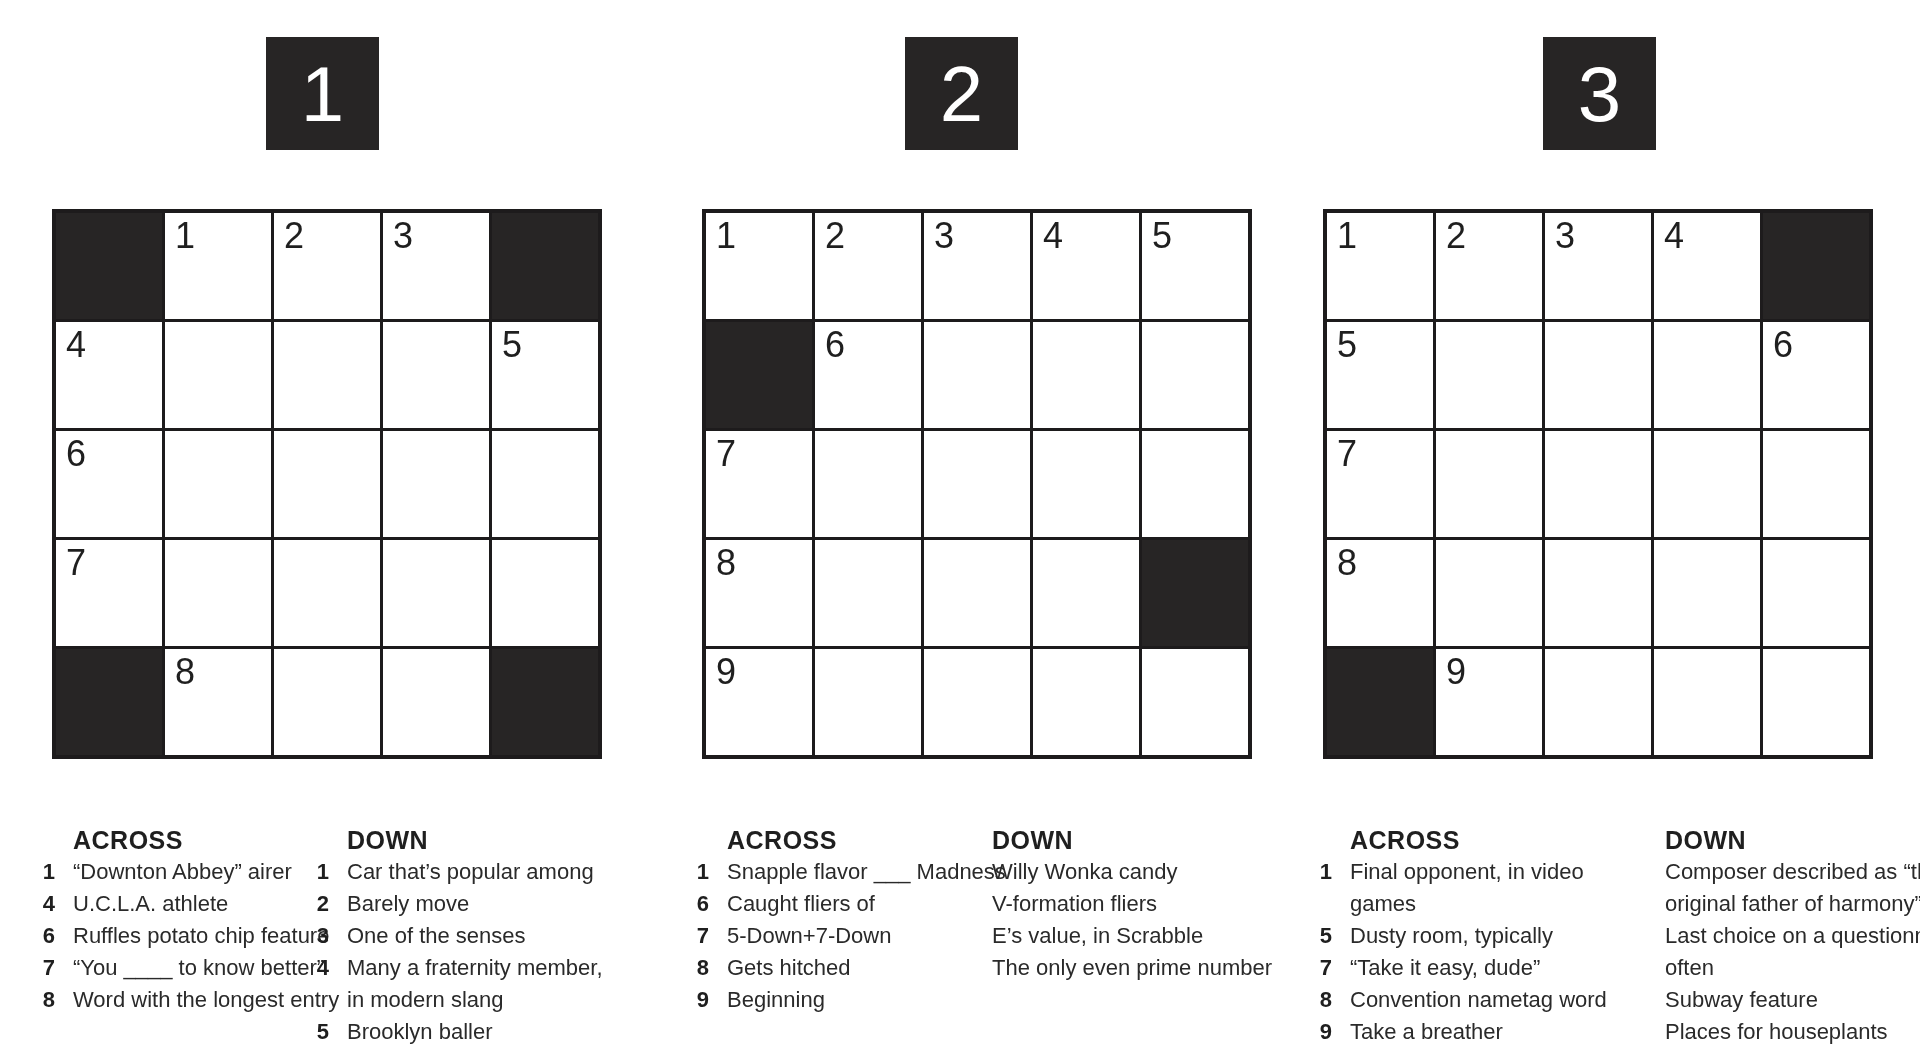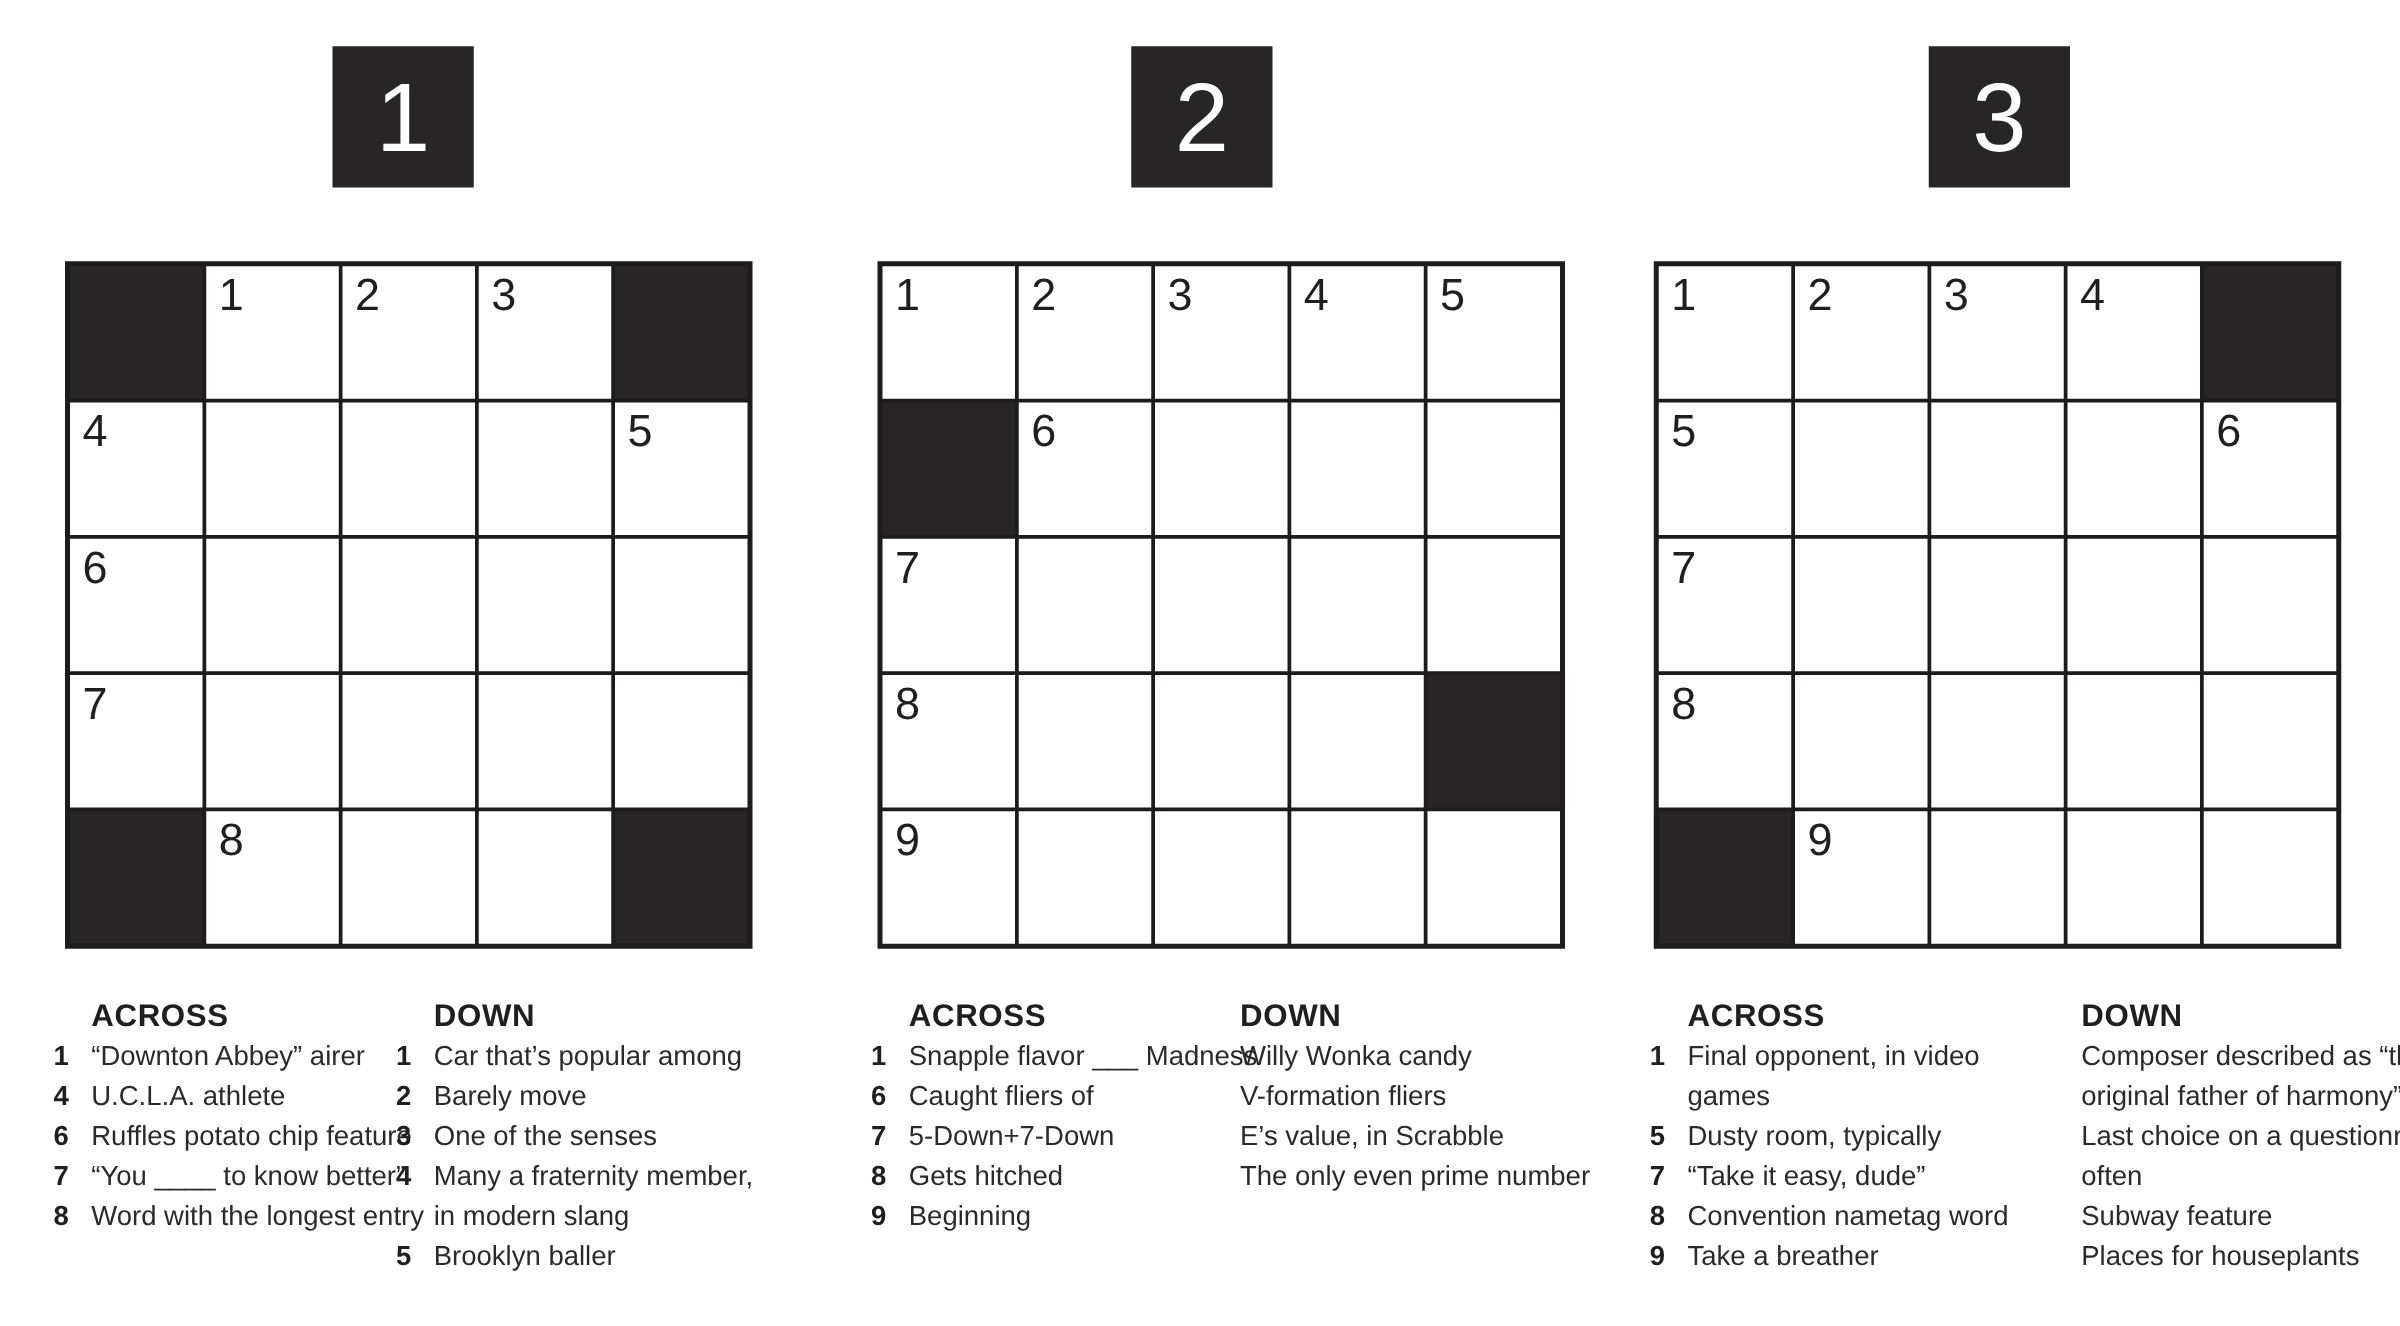--- a/index.html
+++ b/index.html
@@ -27,21 +27,21 @@
     grid-template-rows:repeat(5,1fr);
     gap:3px;
   }
   .cell{background:#ffffff;position:relative;}
   .cell.black{background:#272525;}
   .cell-num{
     position:absolute;top:5px;left:10px;
     font-size:36px;line-height:1;color:#1f1f1f;
   }
   
-  .clue-col{position:absolute;top:800px;}
+  .clue-col{position:absolute;top:827px;}
   .clue-col.clipped{overflow:hidden;}
   .clue-heading{
     font-size:25px;font-weight:700;color:#1f1f1f;
     letter-spacing:0.5px;height:29px;line-height:26px;
     white-space:nowrap;
   }
   .clue-line{
     position:relative;height:32px;line-height:32px;
     font-size:22px;color:#2a2a2a;white-space:nowrap;
   }

